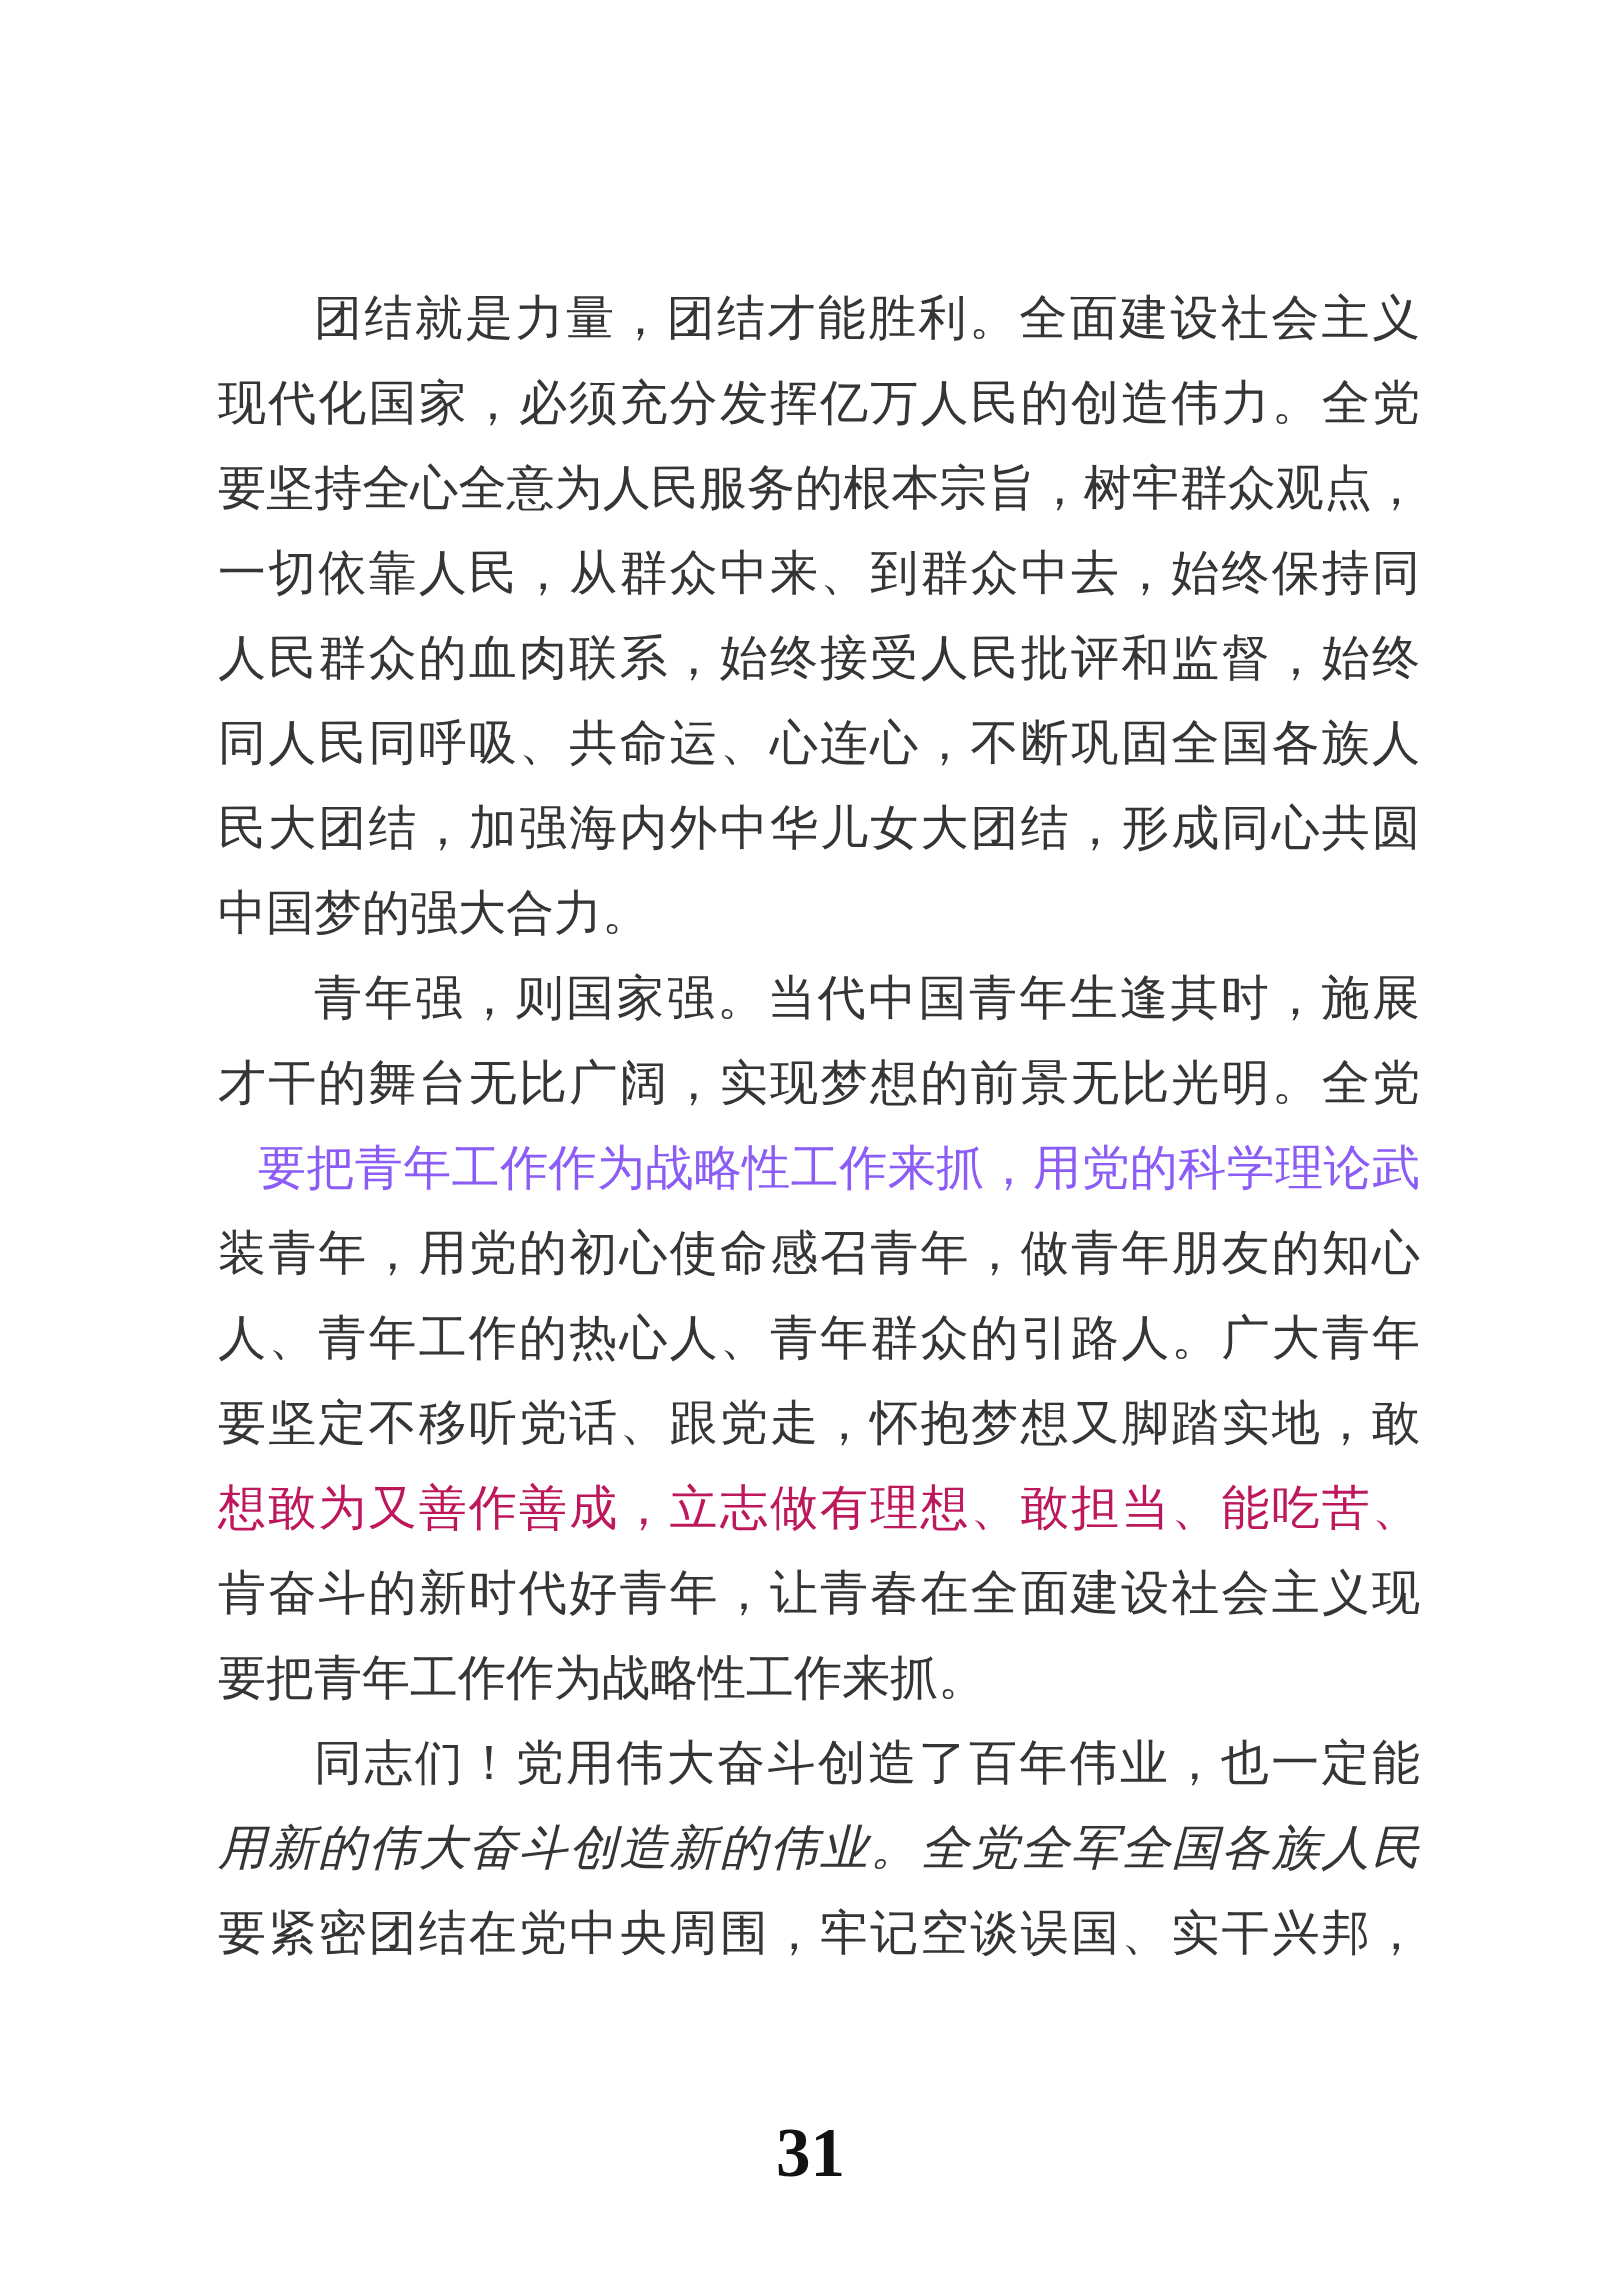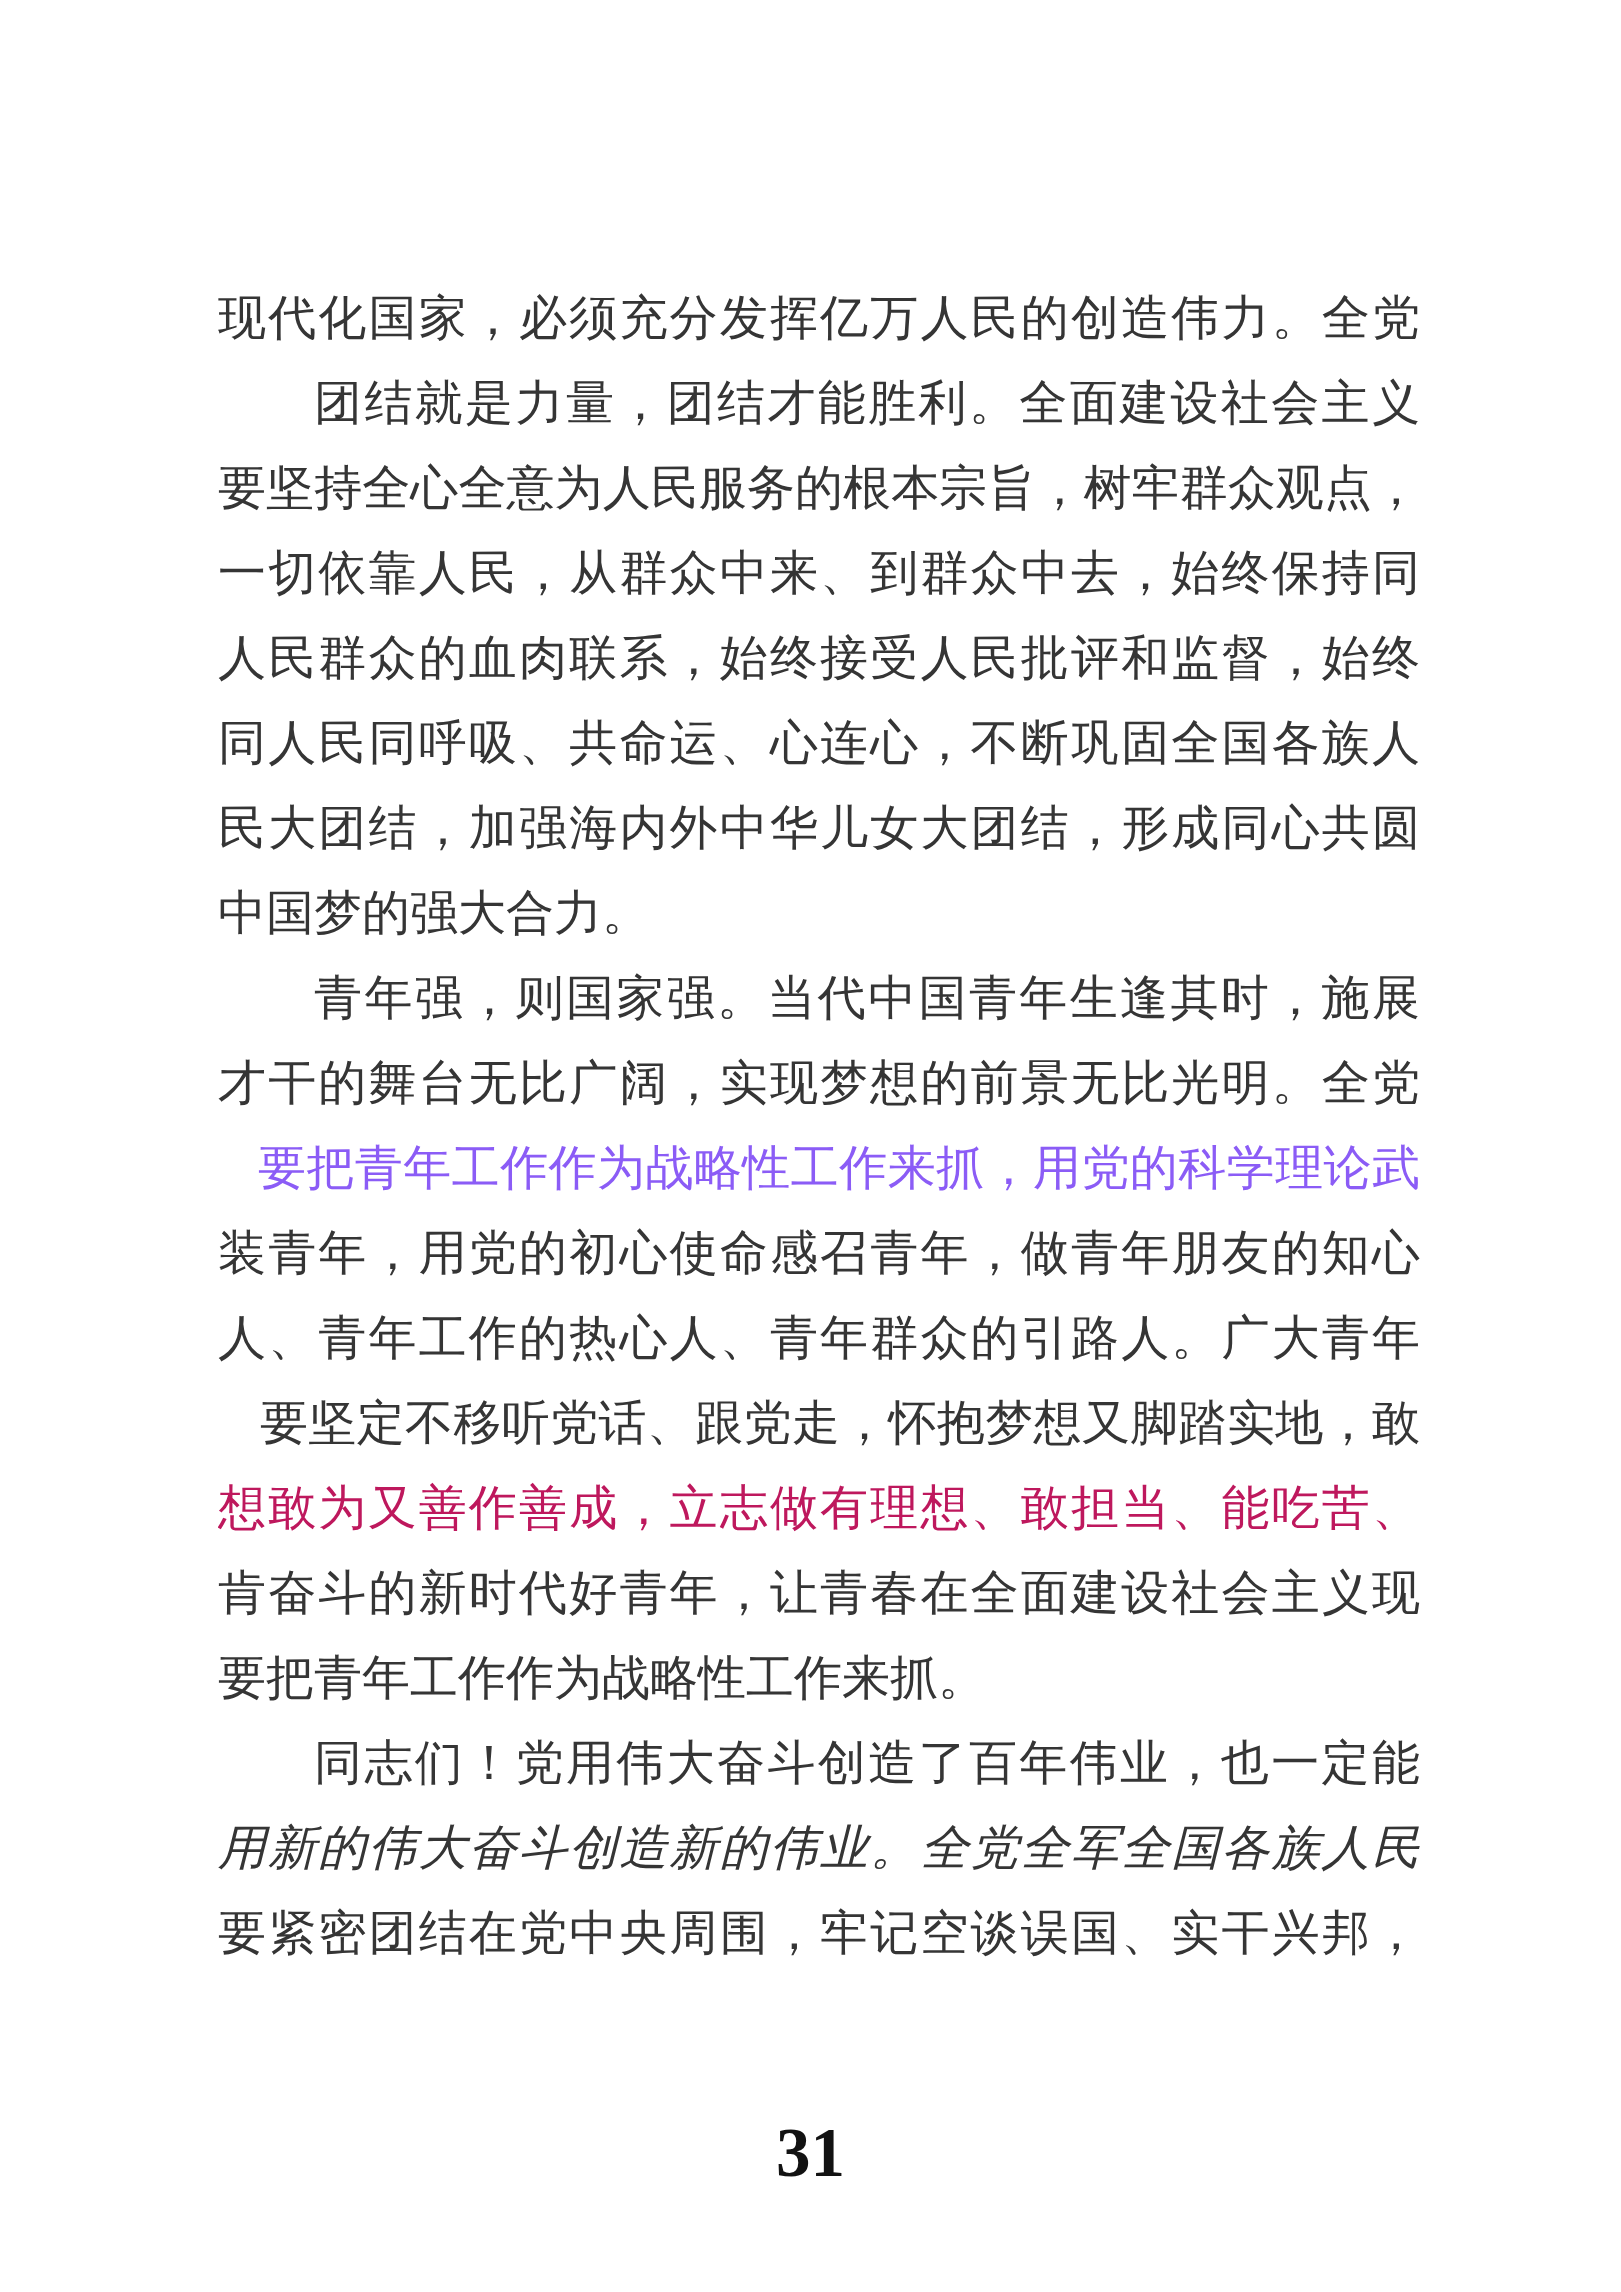--- a/index.html
+++ b/index.html
@@ -55,36 +55,36 @@
     font-weight: 600;
     color: #121212;
   }
 </style>
 </head>
 <body>
 
 <div class="page" style="background: rgb(255, 255, 255);">
   <div class="text-body">
       <div class="paragraph">
+        <div class="text-line indent" style="color: rgb(53, 53, 53);">团结就是力量，团结才能胜利。全面建设社会主义</div>
         <div class="text-line" style="color: rgb(53, 53, 53);">现代化国家，必须充分发挥亿万人民的创造伟力。全党</div>
-        <div class="text-line indent" style="color: rgb(53, 53, 53);">团结就是力量，团结才能胜利。全面建设社会主义</div>
         <div class="text-line" style="color: rgb(53, 53, 53);">要坚持全心全意为人民服务的根本宗旨，树牢群众观点，</div>
         <div class="text-line" style="color: rgb(53, 53, 53);">一切依靠人民，从群众中来、到群众中去，始终保持同</div>
         <div class="text-line" style="color: rgb(53, 53, 53);">人民群众的血肉联系，始终接受人民批评和监督，始终</div>
         <div class="text-line" style="color: rgb(53, 53, 53);">同人民同呼吸、共命运、心连心，不断巩固全国各族人</div>
         <div class="text-line" style="color: rgb(53, 53, 53);">民大团结，加强海内外中华儿女大团结，形成同心共圆</div>
         <div class="text-line para-end" style="color: rgb(53, 53, 53);">中国梦的强大合力。</div>
       </div>
       <div class="paragraph">
         <div class="text-line indent" style="color: rgb(53, 53, 53);">青年强，则国家强。当代中国青年生逢其时，施展</div>
         <div class="text-line" style="color: rgb(53, 53, 53);">才干的舞台无比广阔，实现梦想的前景无比光明。全党</div>
         <div class="text-line" style="color: #8b5cf6; margin-left: 40px;">要把青年工作作为战略性工作来抓，用党的科学理论武</div>
         <div class="text-line" style="color: rgb(53, 53, 53);">装青年，用党的初心使命感召青年，做青年朋友的知心</div>
         <div class="text-line" style="color: rgb(53, 53, 53);">人、青年工作的热心人、青年群众的引路人。广大青年</div>
-        <div class="text-line" style="color: rgb(53, 53, 53); margin-left: 42px;">要坚定不移听党话、跟党走，怀抱梦想又脚踏实地，敢</div>
+        <div class="text-line" style="color: rgb(53, 53, 53);">要坚定不移听党话、跟党走，怀抱梦想又脚踏实地，敢</div>
         <div class="text-line" style="color: #be185d;">想敢为又善作善成，立志做有理想、敢担当、能吃苦、</div>
         <div class="text-line" style="color: rgb(53, 53, 53);">肯奋斗的新时代好青年，让青春在全面建设社会主义现</div>
         <div class="text-line para-end" style="color: rgb(53, 53, 53);">要把青年工作作为战略性工作来抓。</div>
       </div>
       <div class="paragraph">
         <div class="text-line indent" style="color: rgb(53, 53, 53);">同志们！党用伟大奋斗创造了百年伟业，也一定能</div>
         <div class="text-line" style="color: rgb(53, 53, 53); font-style: italic;">用新的伟大奋斗创造新的伟业。全党全军全国各族人民</div>
         <div class="text-line" style="color: rgb(53, 53, 53);">要紧密团结在党中央周围，牢记空谈误国、实干兴邦，</div>
       </div>
     </div>

